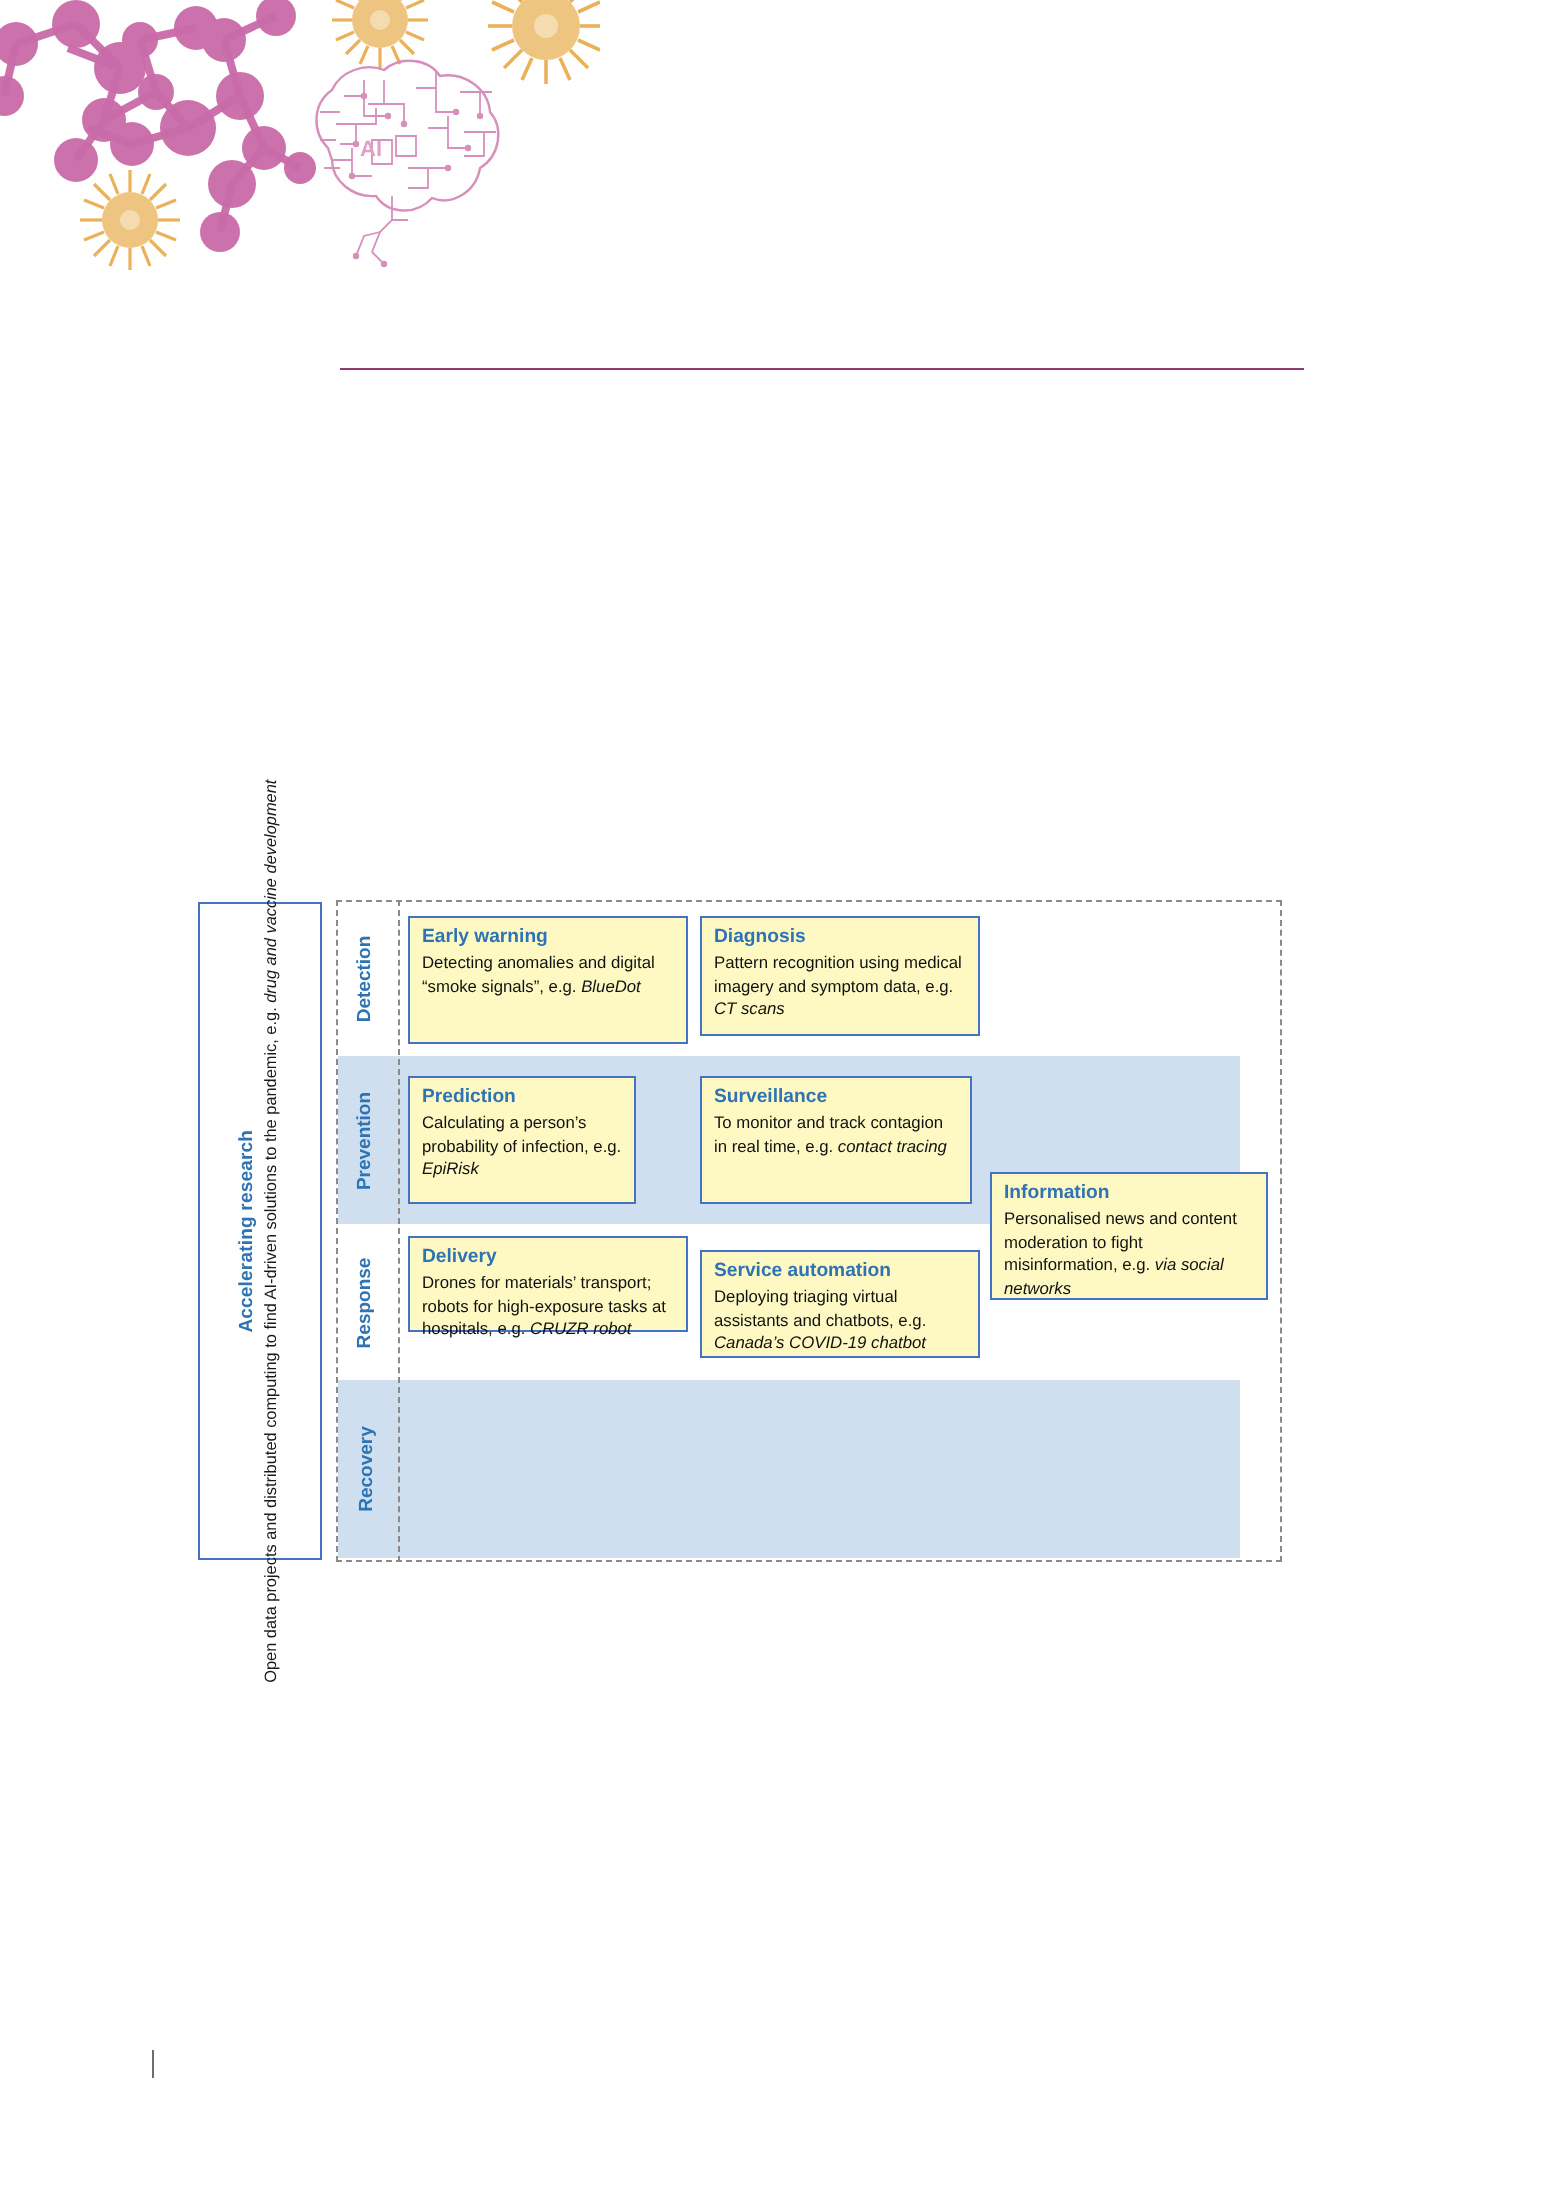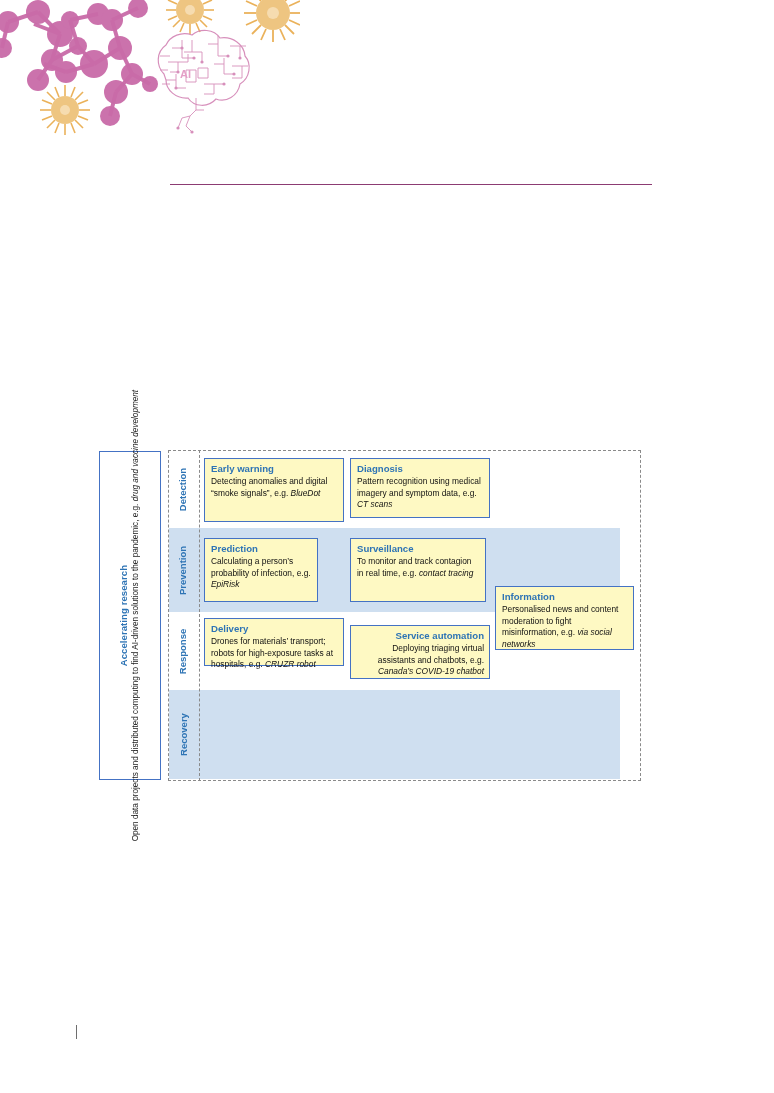--- a/index.html
+++ b/index.html
@@ -382,21 +382,21 @@
     </div>
   </div>
 
   <div class="card" style="left:105px;top:168px;width:140px;height:48px;">
     <div class="card-title">Delivery</div>
     <div class="card-desc">
       <span>Drones for materials’ transport; robots for high-exposure tasks at hospitals, e.g. </span><em>CRUZR robot</em>
     </div>
   </div>
 
-  <div class="card" style="left:251px;top:175px;width:140px;height:54px;text-align:right;">
+  <div class="card" style="left:251px;top:175px;width:140px;height:54px;">
     <div class="card-title">Service automation</div>
     <div class="card-desc">
       <span>Deploying triaging virtual assistants and chatbots, e.g. </span><em>Canada’s COVID-19 chatbot</em>
     </div>
   </div>
 
 
 </div>
 
 <div id="page-mark"></div>

